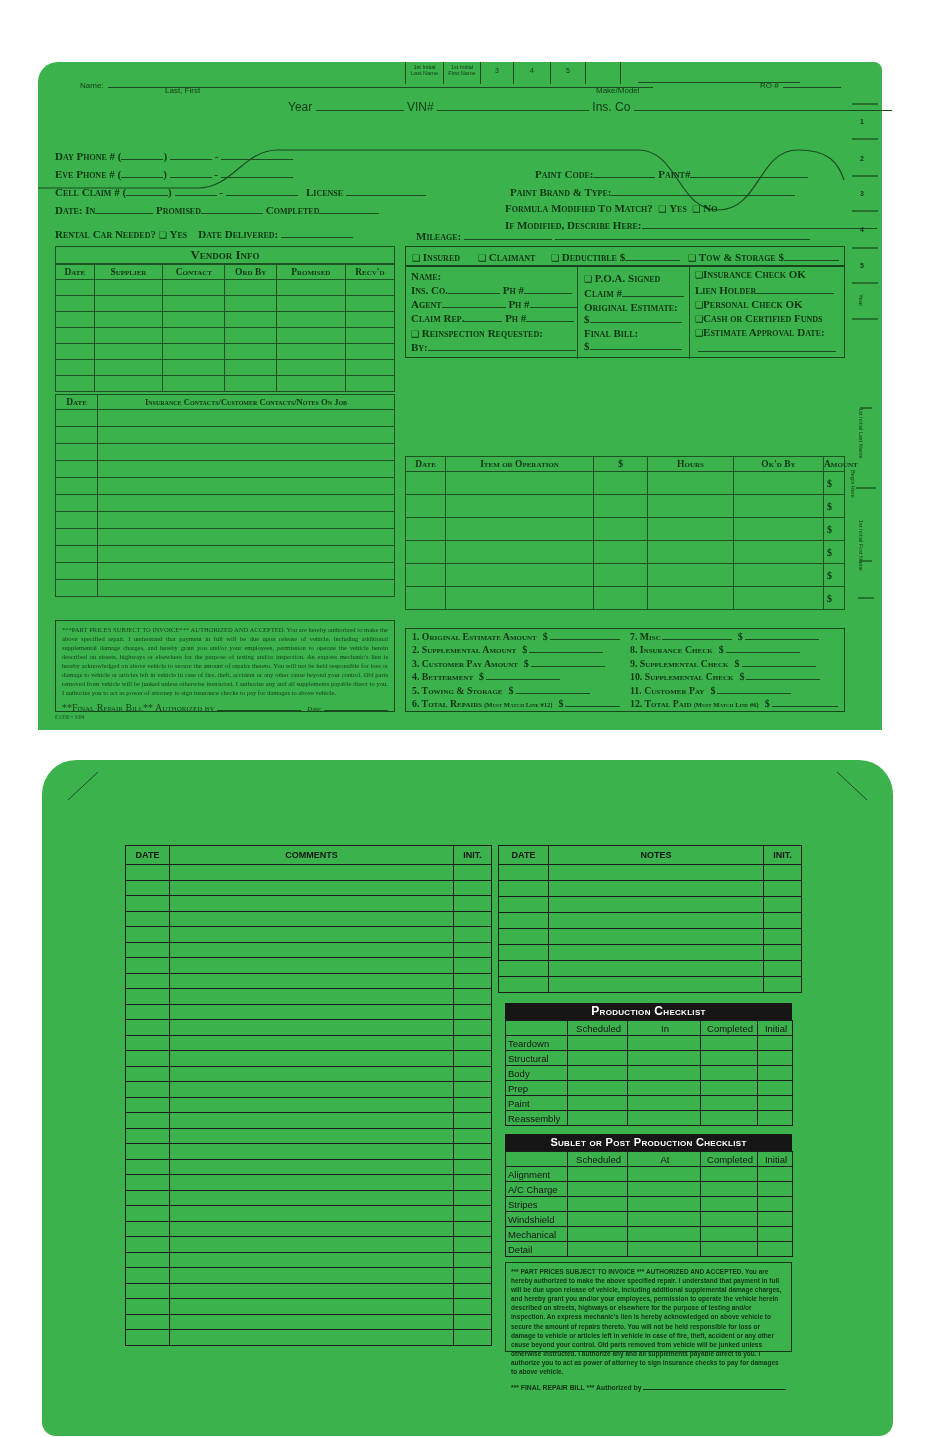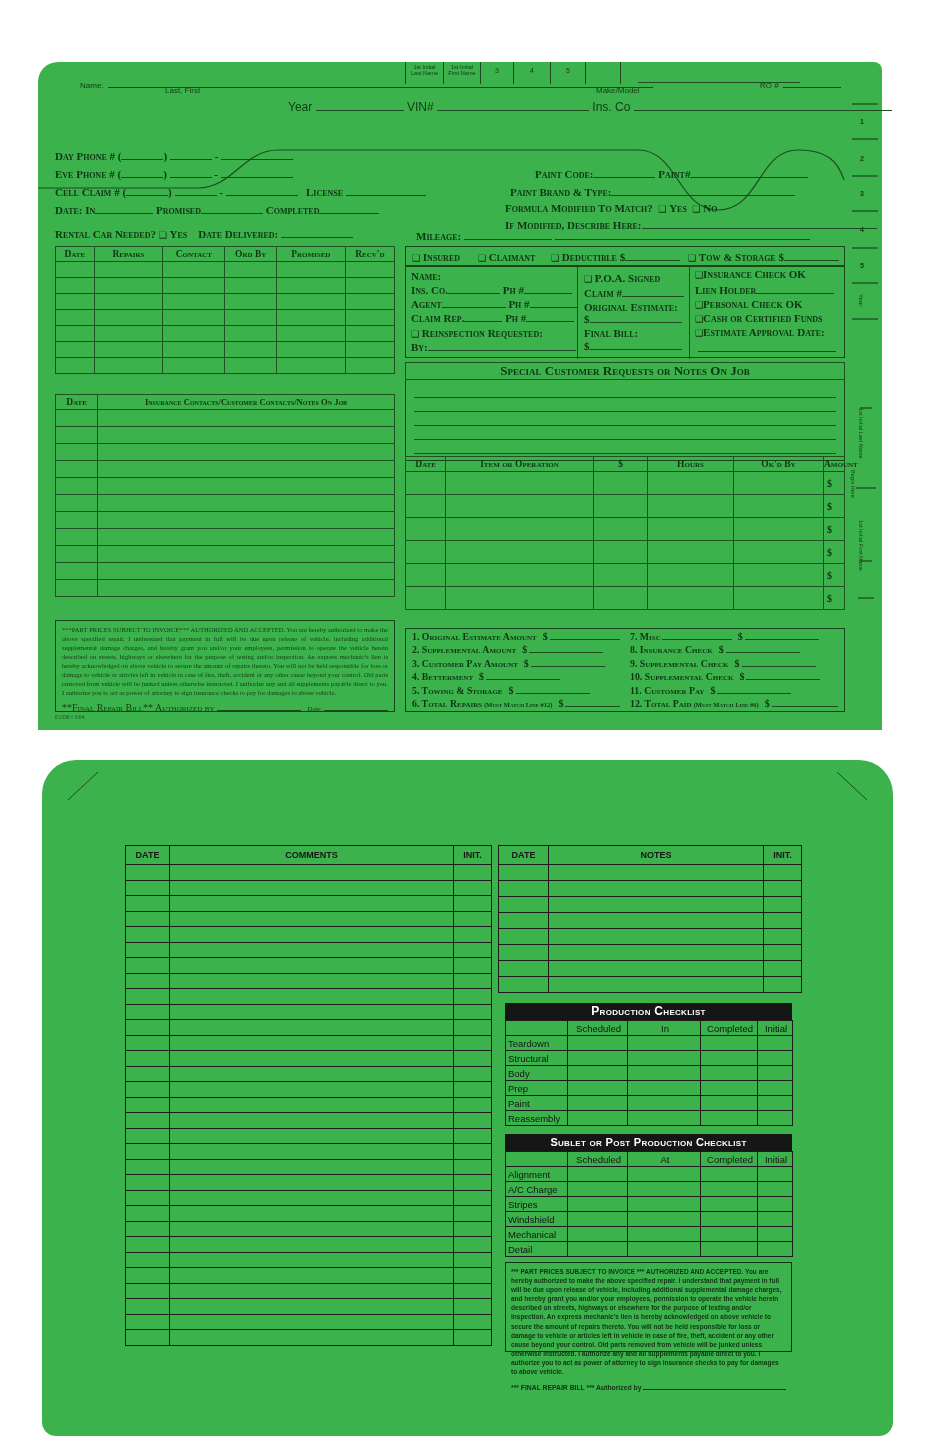--- a/index.html
+++ b/index.html
@@ -146,33 +146,34 @@
 
     <div class="row lbl" style="left:17px;top:166px">
       <span>Rental Car Needed?</span>&nbsp;<span class="chk">❑</span>&nbsp;<span>Yes</span>
       &nbsp;&nbsp;&nbsp;<span>Date Delivered:</span>&nbsp;<span class="ln" style="width:72px"></span>
     </div>
     <div class="row lbl" style="left:378px;top:168px">
       <span>Mileage:</span>&nbsp;<span class="ln" style="width:88px"></span>&nbsp;<span class="ln" style="width:255px"></span>
     </div>
 
     <div class="abs" style="left:17px;top:184px;width:340px">
+      <div class="ttl">Vendor Info</div>
       <table class="grid">
         <colgroup>
             <col style="width:36px">
             <col style="width:64px">
             <col style="width:58px">
             <col style="width:48px">
             <col style="width:64px">
             <col style="width:46px">
           </colgroup>
         <thead>
             <tr>
           <th>Date</th>
-          <th>Repairs</th>
+          <th>Supplier</th>
           <th>Contact</th>
           <th>Ord By</th>
           <th>Promised</th>
           <th>Recv'd</th>
         </tr>
           </thead>
         <tbody>
             <tr style="height: 16px;">
               <td></td>
               <td></td>
@@ -267,30 +268,20 @@
       <div class="abs" style="left:284px;top:0;width:156px;height:92px">
         <div class="row lbl" style="left:5px;top:1px"><span class="chk">❑</span><span>Insurance Check OK</span></div>
         <div class="row lbl" style="left:5px;top:17px"><span>Lien Holder</span><span class="ln" style="width:78px"></span></div>
         <div class="row lbl" style="left:5px;top:31px"><span class="chk">❑</span><span>Personal Check OK</span></div>
         <div class="row lbl" style="left:5px;top:45px"><span class="chk">❑</span><span>Cash or Certified Funds</span></div>
         <div class="row lbl" style="left:5px;top:59px"><span class="chk">❑</span><span>Estimate Approval Date:</span></div>
         <div class="abs" style="left:8px;top:84px;width:138px;border-bottom:1px solid #1c4a21"></div>
       </div>
     </div>
 
-    <div class="abs" style="left:367px;top:300px;width:440px">
-      <div class="ttl">Special Customer Requests or Notes On Job</div>
-      <div class="boxed" style="border-top:none;padding:4px 8px 6px">
-          <div class="wline"></div>
-          <div class="wline"></div>
-          <div class="wline"></div>
-          <div class="wline"></div>
-          <div class="wline"></div>
-        </div>
-    </div>
 
     <div class="abs" style="left:17px;top:332px;width:340px">
       <table class="grid">
         <colgroup>
             <col style="width:42px">
             <col>
           </colgroup>
         <thead>
             <tr>
           <th>Date</th>

